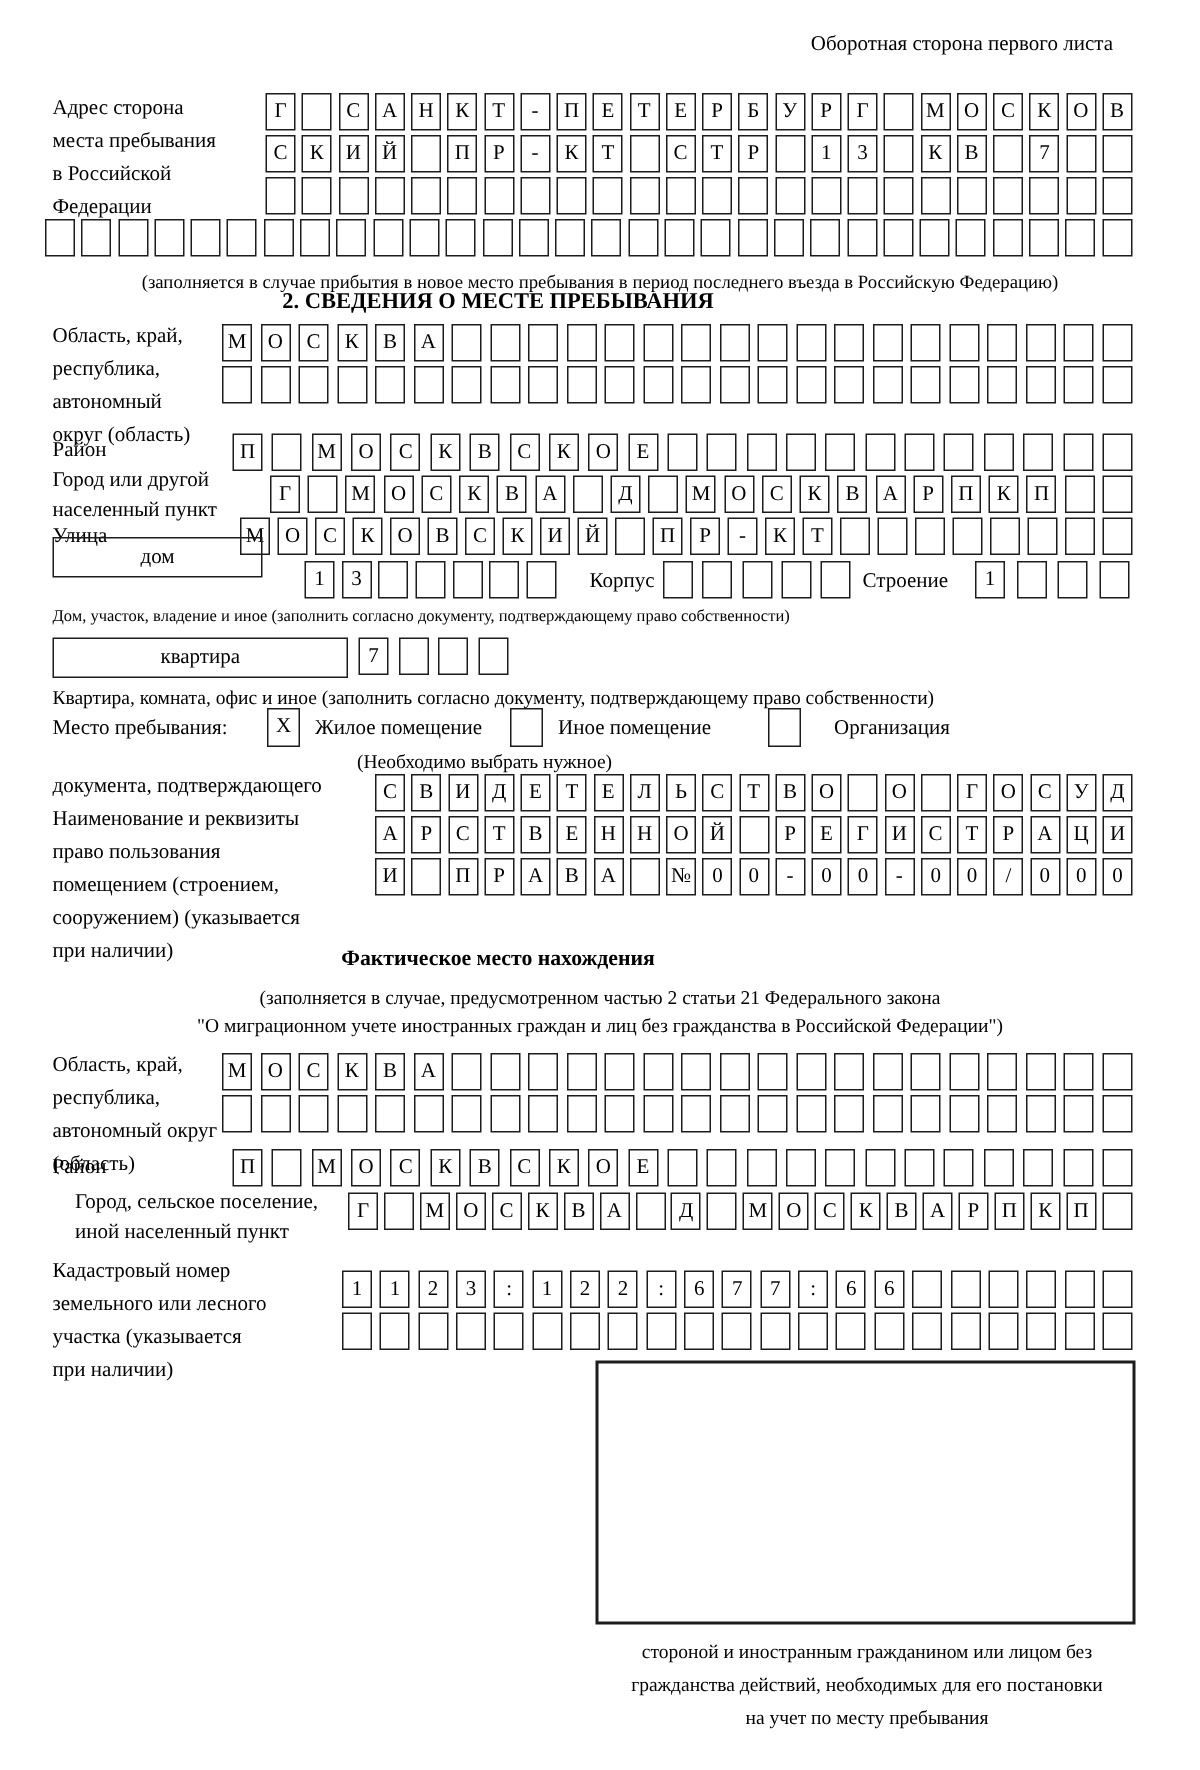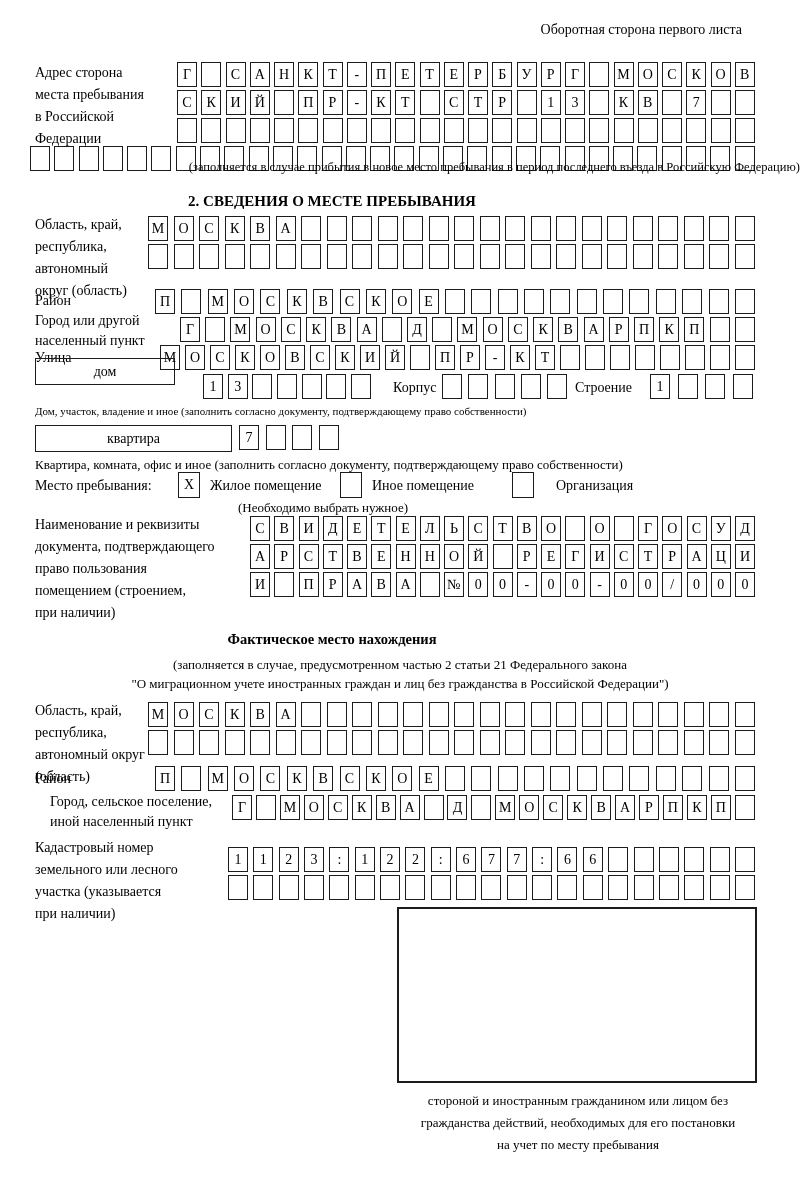--- a/index.html
+++ b/index.html
@@ -145,21 +145,21 @@
     <span class="cell"></span>
     <span class="cell"></span>
     <span class="cell"></span>
     <span class="cell"></span>
     <span class="cell"></span>
     <span class="cell"></span>
     <span class="cell"></span>
     <span class="cell"></span>
     <span class="cell"></span>
   </div>
-<div class="cap-center" style="top:160px;text-align:right;">(заполняется в случае прибытия в новое место пребывания в период последнего въезда в Российскую Федерацию)</div>
+<div class="cap-center" style="top:181px;">(заполняется в случае прибытия в новое место пребывания в период последнего въезда в Российскую Федерацию)</div>
 
 <div class="title-center" style="top:193px;">2. СВЕДЕНИЯ О МЕСТЕ ПРЕБЫВАНИЯ</div>
 
 <div class="lbl" style="left:35px; top:214px;">
   <div>Область, край,</div>
   <div>республика,</div>
   <div>автономный</div>
   <div>округ (область)</div>
 </div>
 <div class="row" style="left:148px; top:216px; width:607px;">
@@ -339,24 +339,25 @@
 <div class="lbl" style="left:35px; top:475px;">Место пребывания:</div>
 <div class="checkcell" style="left:178px; top:472px;">X</div>
 <div class="lbl" style="left:210px; top:475px;">Жилое помещение</div>
 <div class="checkcell" style="left:340px; top:472px;"></div>
 <div class="lbl" style="left:372px; top:475px;">Иное помещение</div>
 <div class="checkcell" style="left:512px; top:472px;"></div>
 <div class="lbl" style="left:556px; top:475px;">Организация</div>
 <div class="cap" style="left:238px; top:500px; font-size:13px;">(Необходимо выбрать нужное)</div>
 
 <div class="lbl" style="left:35px; top:514px;">
+  <div>документа, подтверждающего</div>
   <div>Наименование и реквизиты</div>
-  <div>документа, подтверждающего</div>
   <div>право пользования</div>
   <div>помещением (строением,</div>
+  <div>сооружением) (указывается</div>
   <div>при наличии)</div>
 </div>
 <div class="row" style="left:250px; top:516px; width:505px;">
     <span class="cell">С</span>
     <span class="cell">В</span>
     <span class="cell">И</span>
     <span class="cell">Д</span>
     <span class="cell">Е</span>
     <span class="cell">Т</span>
     <span class="cell">Е</span>

